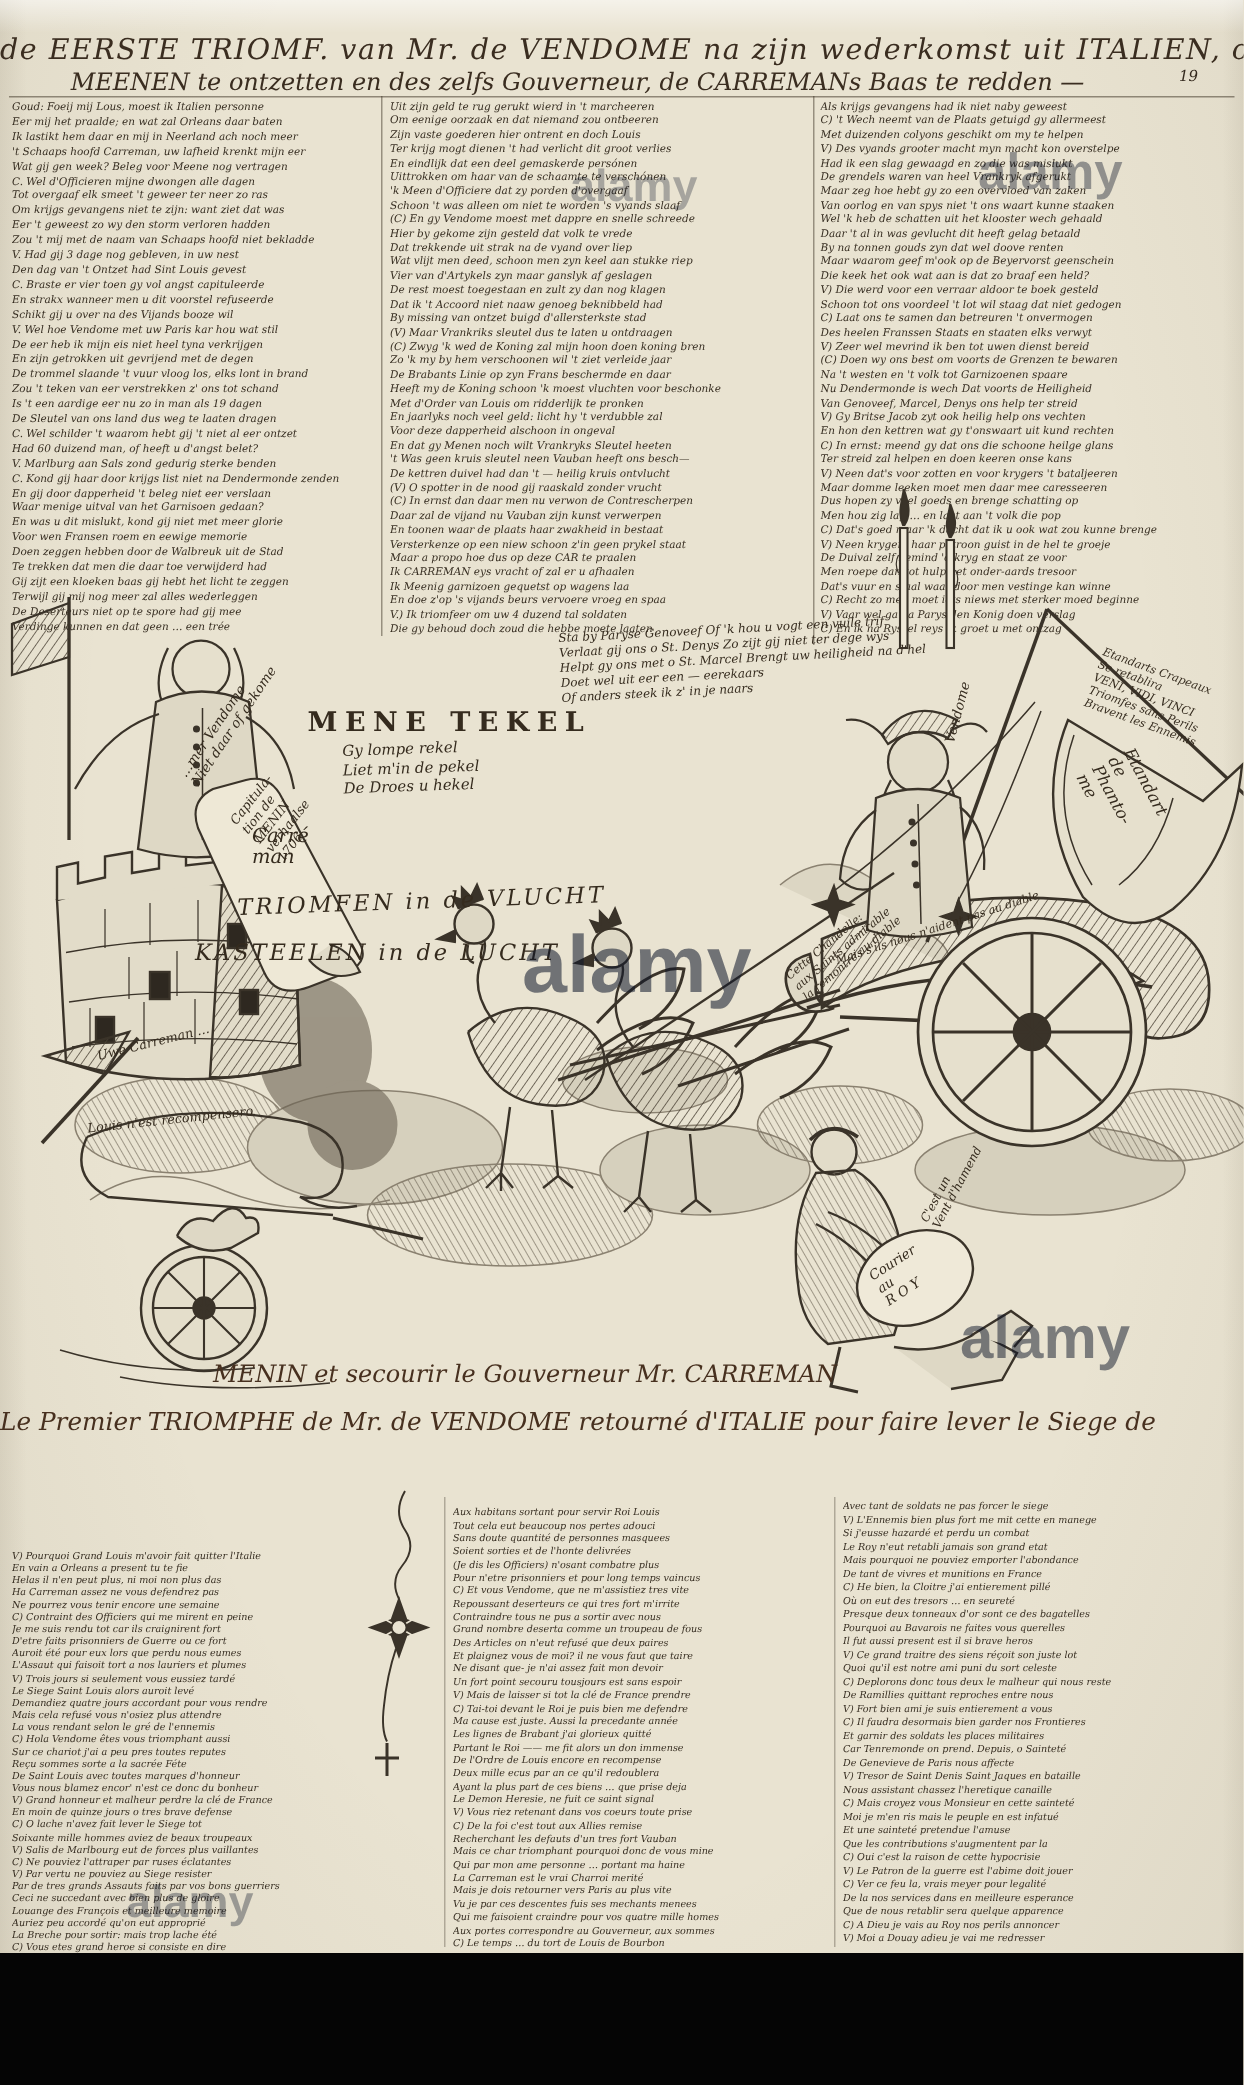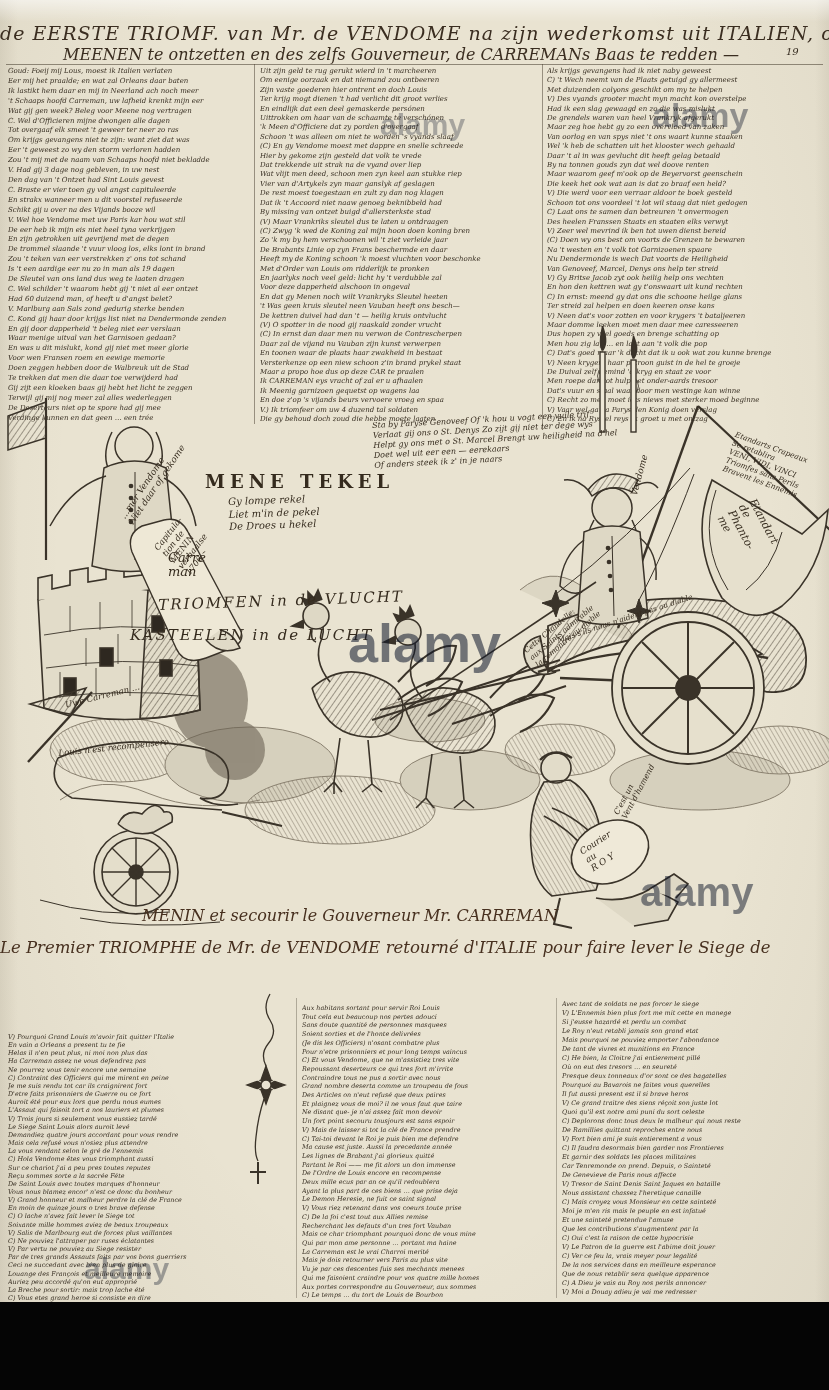--- a/index.html
+++ b/index.html
@@ -12,21 +12,21 @@
   .shade{position:absolute;left:0;top:0;width:829px;height:1390px;pointer-events:none;
     background:
       linear-gradient(180deg, rgba(255,255,255,.55) 0, rgba(255,255,255,0) 22px),
       linear-gradient(90deg, rgba(120,110,90,.12) 0, rgba(0,0,0,0) 18px),
       linear-gradient(270deg, rgba(120,110,90,.10) 0, rgba(0,0,0,0) 14px),
       radial-gradient(ellipse at 50% 40%, rgba(0,0,0,0) 60%, rgba(90,80,60,.08) 100%);
   }
   .abs{position:absolute;}
   
   .title1{left:0;top:22px;width:829px;text-align:center;font-size:19px;font-style:italic;letter-spacing:1px;color:#3a2d20;white-space:nowrap;}
-  .title2{left:0;top:45px;width:770px;text-align:center;font-size:16px;font-style:italic;color:#3a2d20;white-space:nowrap;padding-left:16px;}
+  .title2{left:0;top:45px;width:770px;text-align:center;font-size:16px;font-style:italic;color:#3a2d20;white-space:nowrap;}
   .pageno{left:786px;top:46px;font-size:10px;font-style:italic;}
   .hrule{left:6px;top:64px;width:817px;border-top:1px solid rgba(70,60,45,.55);}
   .vrule{width:0;border-left:1px solid rgba(70,60,45,.5);}
   
   .tcol{font-size:7px;font-style:italic;color:#372e22;}
   .tcol .line{white-space:nowrap;overflow:hidden;}
   .bcol{font-size:6.4px;font-style:italic;color:#372e22;}
   .bcol .line{white-space:nowrap;overflow:hidden;}
   
   .lbl{font-style:italic;color:#352b1e;white-space:nowrap;transform-origin:left top;}
@@ -45,21 +45,21 @@
 <body>
 
 <div class="abs shade"></div>
 
 <div class="abs title1">de EERSTE TRIOMF. van Mr. de VENDOME na zijn wederkomst uit ITALIEN, om —</div>
 <div class="abs title2">MEENEN te ontzetten en des zelfs Gouverneur, de CARREMANs Baas te redden —</div>
 <div class="abs pageno">19</div>
 <div class="abs hrule"></div>
 
 <div class="abs tcol" style="left:8px;top:67px;width:244px;line-height:9.9px;">
-    <div class="line">Goud: Foeij mij Lous, moest ik Italien verlaten</div>
+    <div class="line">Goud: Foeij mij Lous, moest ik Italien personne</div>
     <div class="line">Eer mij het praalde; en wat zal Orleans daar baten</div>
     <div class="line">Ik lastikt hem daar en mij in Neerland ach noch meer</div>
     <div class="line">'t Schaaps hoofd Carreman, uw lafheid krenkt mijn eer</div>
     <div class="line">Wat gij gen week? Beleg voor Meene nog vertragen</div>
     <div class="line">C. Wel d'Officieren mijne dwongen alle dagen</div>
     <div class="line">Tot overgaaf elk smeet 't geweer ter neer zo ras</div>
     <div class="line">Om krijgs gevangens niet te zijn: want ziet dat was</div>
     <div class="line">Eer 't geweest zo wy den storm verloren hadden</div>
     <div class="line">Zou 't mij met de naam van Schaaps hoofd niet bekladde</div>
     <div class="line">V. Had gij 3 dage nog gebleven, in uw nest</div>
@@ -114,21 +114,21 @@
     <div class="line">Met d'Order van Louis om ridderlijk te pronken</div>
     <div class="line">En jaarlyks noch veel geld: licht hy 't verdubble zal</div>
     <div class="line">Voor deze dapperheid alschoon in ongeval</div>
     <div class="line">En dat gy Menen noch wilt Vrankryks Sleutel heeten</div>
     <div class="line">'t Was geen kruis sleutel neen Vauban heeft ons besch—</div>
     <div class="line">De kettren duivel had dan 't — heilig kruis ontvlucht</div>
     <div class="line">(V) O spotter in de nood gij raaskald zonder vrucht</div>
     <div class="line">(C) In ernst dan daar men nu verwon de Contrescherpen</div>
     <div class="line">Daar zal de vijand nu Vauban zijn kunst verwerpen</div>
     <div class="line">En toonen waar de plaats haar zwakheid in bestaat</div>
-    <div class="line">Versterkenze op een niew schoon z'in brand prykel staat</div>
+    <div class="line">Versterkenze op een niew schoon z'in geen prykel staat</div>
     <div class="line">Maar a propo hoe dus op deze CAR te praalen</div>
     <div class="line">Ik CARREMAN eys vracht of zal er u afhaalen</div>
     <div class="line">Ik Meenig garnizoen gequetst op wagens laa</div>
     <div class="line">En doe z'op 's vijands beurs vervoere vroeg en spaa</div>
     <div class="line">V.) Ik triomfeer om uw 4 duzend tal soldaten</div>
     <div class="line">Die gy behoud doch zoud die hebbe moete laaten</div>
   </div>
 <div class="abs tcol" style="left:547px;top:67px;width:278px;line-height:9.4px;">
     <div class="line">Als krijgs gevangens had ik niet naby geweest</div>
     <div class="line">C) 't Wech neemt van de Plaats getuigd gy allermeest</div>

